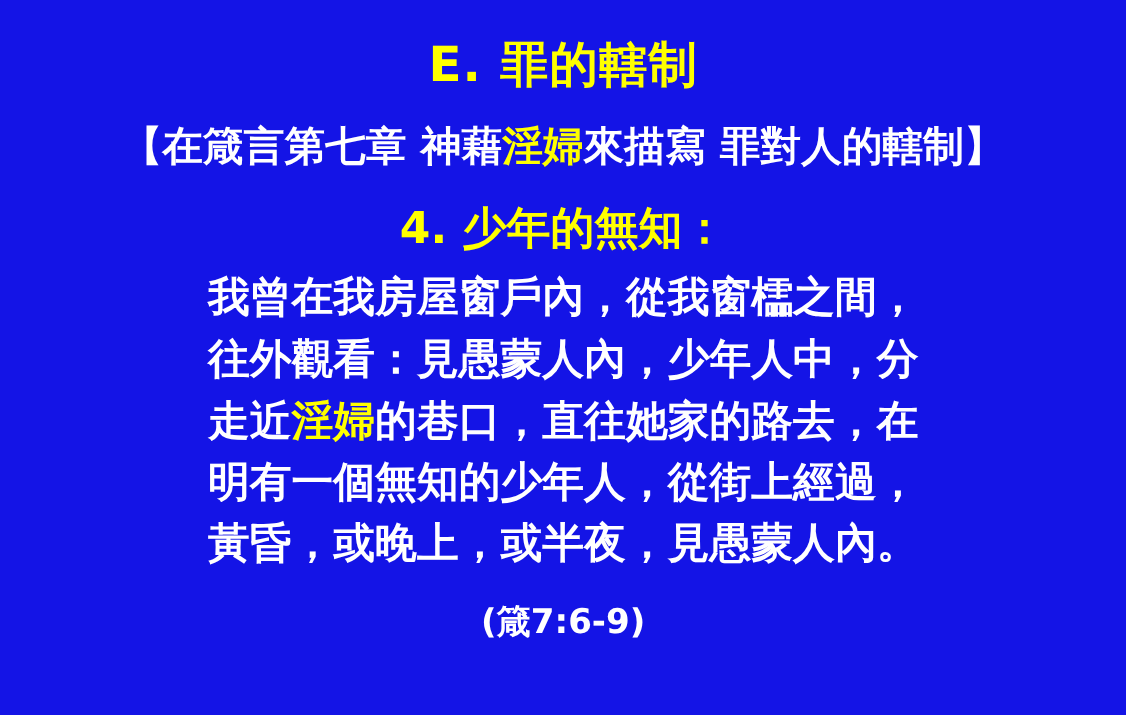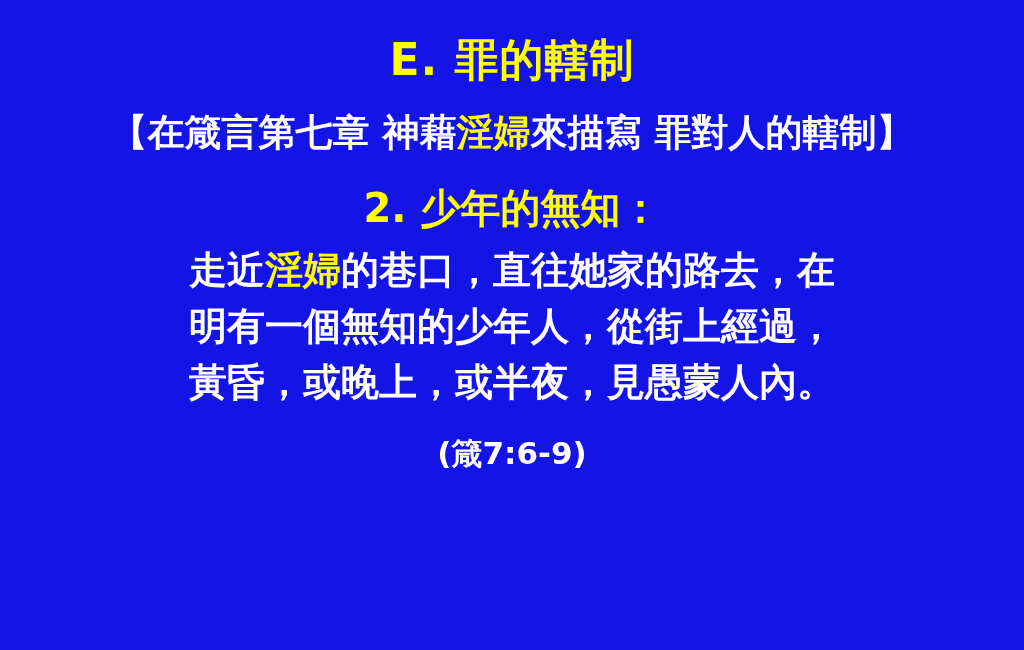--- a/index.html
+++ b/index.html
@@ -83,23 +83,25 @@
 <body>
 
 <div class="slide">
 
   <div class="title">E. 罪的轄制</div>
 
   <div class="subtitle">
     <span>【在箴言第七章 神藉</span><span class="hl">淫婦</span><span>來描寫 罪對人的轄制】</span>
   </div>
 
-  <div class="section-head">2. 少年的無知：</div>
+  <div class="section-head">4. 少年的無知：</div>
 
   <div class="body-block">
+    <div class="body-line">我曾在我房屋窗戶內，從我窗櫺之間，</div>
+    <div class="body-line">往外觀看：見愚蒙人內，少年人中，分</div>
     <div class="body-line">
       <span>走近</span><span class="hl">淫婦</span><span>的巷口，直往她家的路去，在</span>
     </div>
     <div class="body-line">明有一個無知的少年人，從街上經過，</div>
     <div class="body-line">黃昏，或晚上，或半夜，見愚蒙人內。</div>
   </div>
 
   <div class="reference">(箴7:6-9)</div>
 
 </div>

